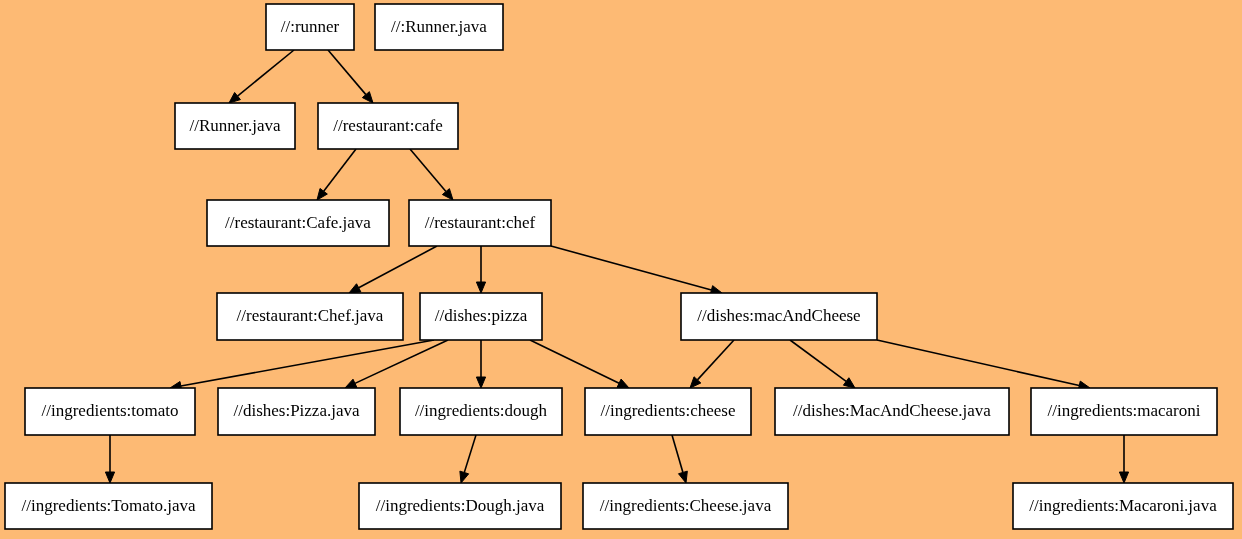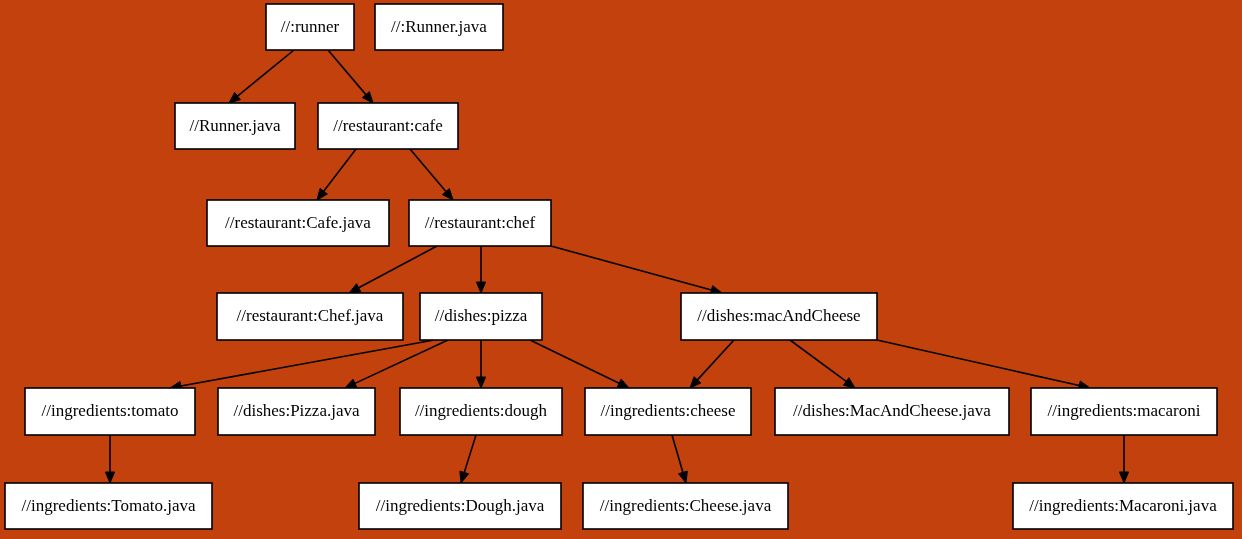--- a/index.html
+++ b/index.html
@@ -4,21 +4,21 @@
 <style>
   html, body {
     margin: 0;
     padding: 0;
     background: #ffffff;
   }
   #graph-root {
     position: relative;
     width: 1242px;
     height: 539px;
-    background: #c2410c;
+    background: #fdba74;
     font-family: "Liberation Serif", "DejaVu Serif", serif;
   }
   svg {
     display: block;
   }
   .node-box {
     fill: #ffffff;
     stroke: #000000;
     stroke-width: 1.6;
   }

